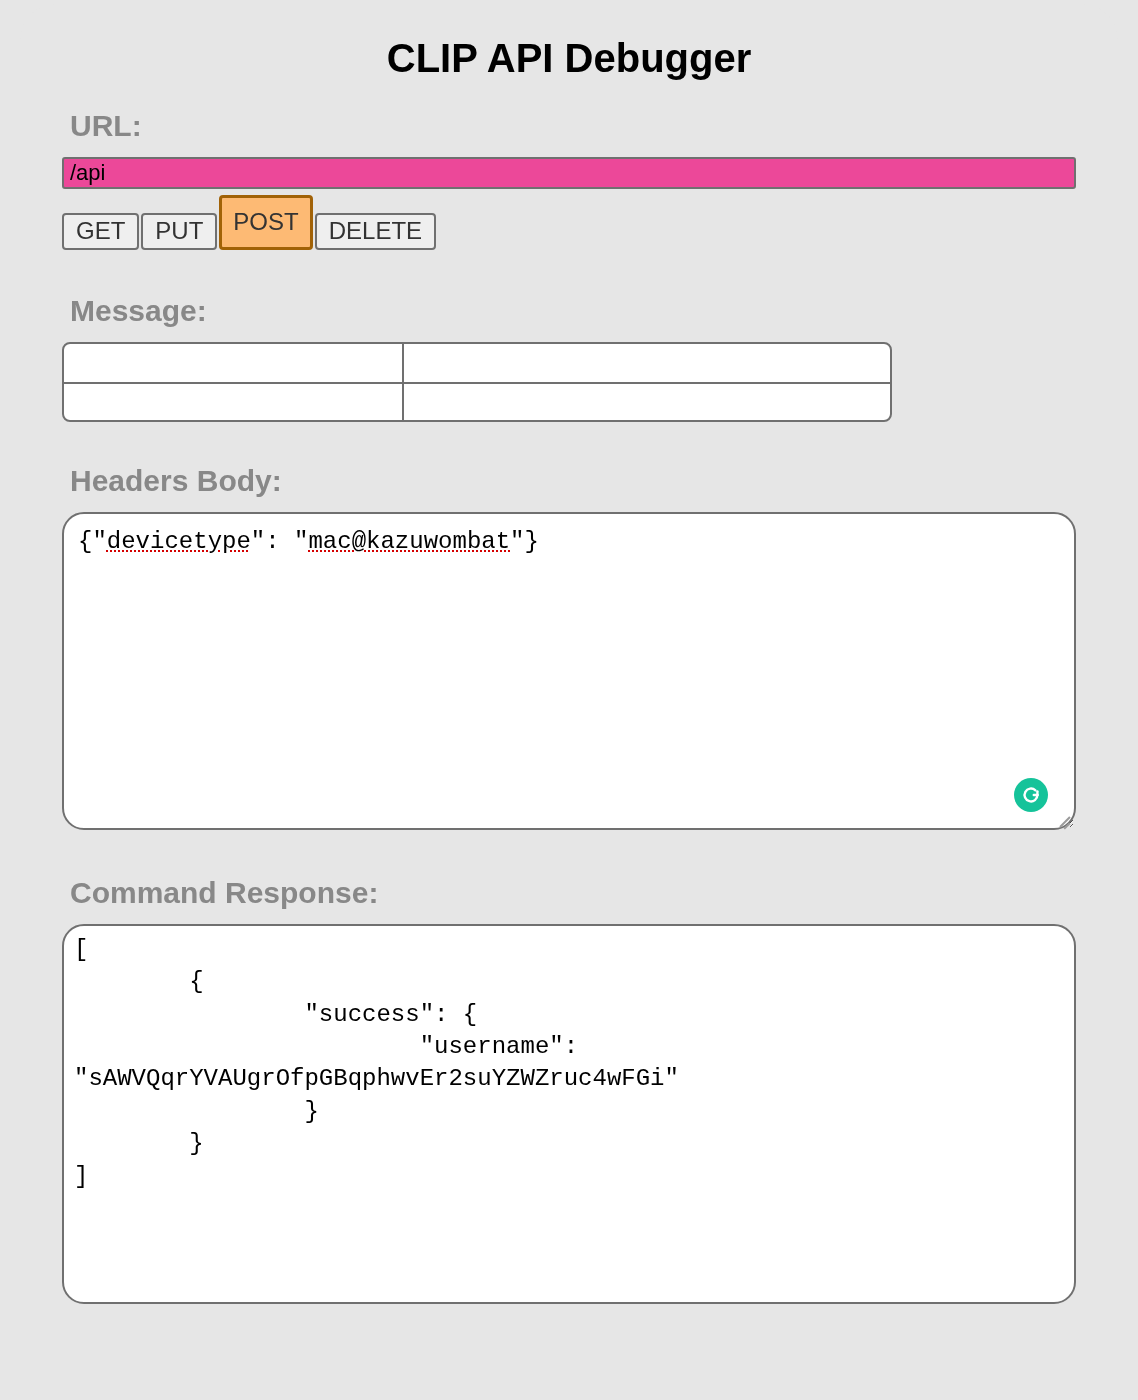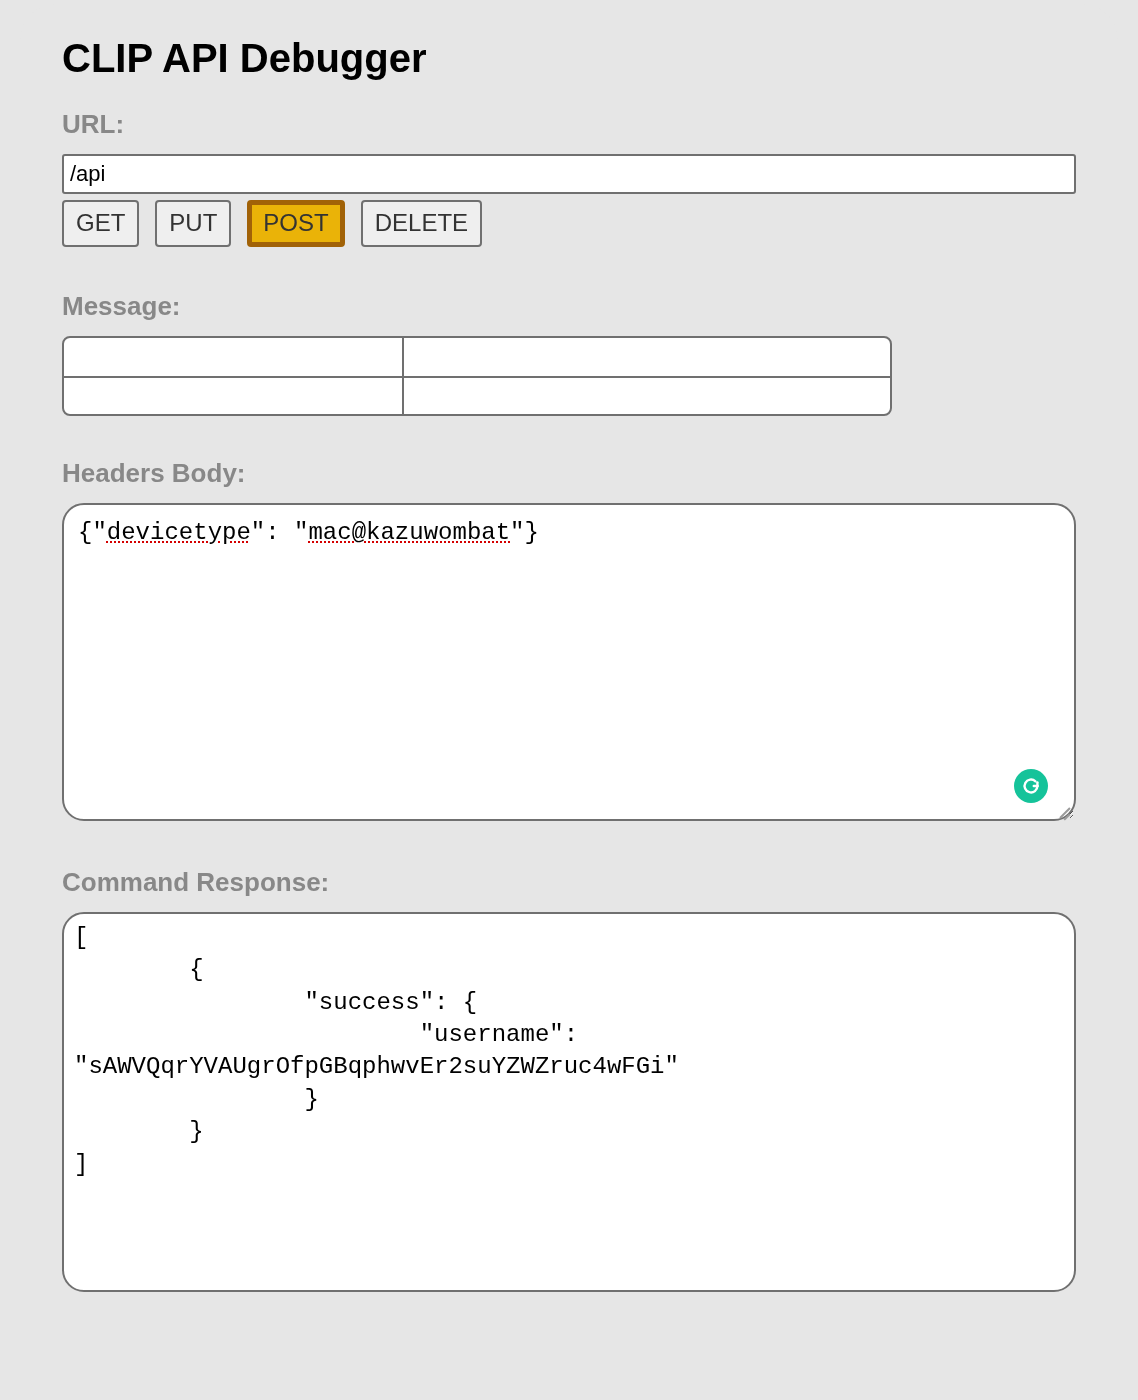--- a/index.html
+++ b/index.html
@@ -18,60 +18,62 @@
     padding: 32px 42px 0 42px;
     height: 1396px;
   }
   h1.title {
     font-family: Verdana, Geneva, sans-serif;
     font-weight: 700;
     font-size: 40px;
     color: #000;
     margin: 0 0 28px 0;
     letter-spacing: 0px;
+    text-align: center;
   }
   h2.section {
     font-family: Verdana, Geneva, sans-serif;
     font-weight: 700;
-    font-size: 26px;
+    font-size: 30px;
     color: #888;
-    margin: 0 0 14px 0;
+    margin: 0 0 14px 8px;
   }
   .url-input {
     width: 100%;
     font-family: Verdana, Geneva, sans-serif;
     font-size: 22px;
     padding: 0 6px;
-    height: 40px;
+    height: 32px;
     border: 2px solid #707070;
     border-radius: 3px;
-    background: #ffffff;
+    background: #ec4899;
     outline: none;
   }
   .method-row {
     margin-top: 6px;
     display: flex;
-    gap: 16px;
+    gap: 2px;
     margin-bottom: 44px;
+    align-items: flex-end;
   }
   .method-btn {
     font-family: Verdana, Geneva, sans-serif;
     font-size: 24px;
     color: #333;
     background: #efefef;
     border: 2px solid #707070;
     border-radius: 4px;
     padding: 2px 12px;
     cursor: pointer;
     line-height: 1.2;
   }
   .method-btn.active {
-    border: 5px solid #a16207;
-    background: #eab308;
-    padding: 4px 11px;
+    border: 3px solid #a16207;
+    background: #fdba74;
+    padding: 10px 11px;
   }
   .headers-table {
     border: 2px solid #707070;
     border-radius: 8px;
     overflow: hidden;
     width: 830px;
     margin-bottom: 42px;
     background: #fff;
   }
   .headers-row {

